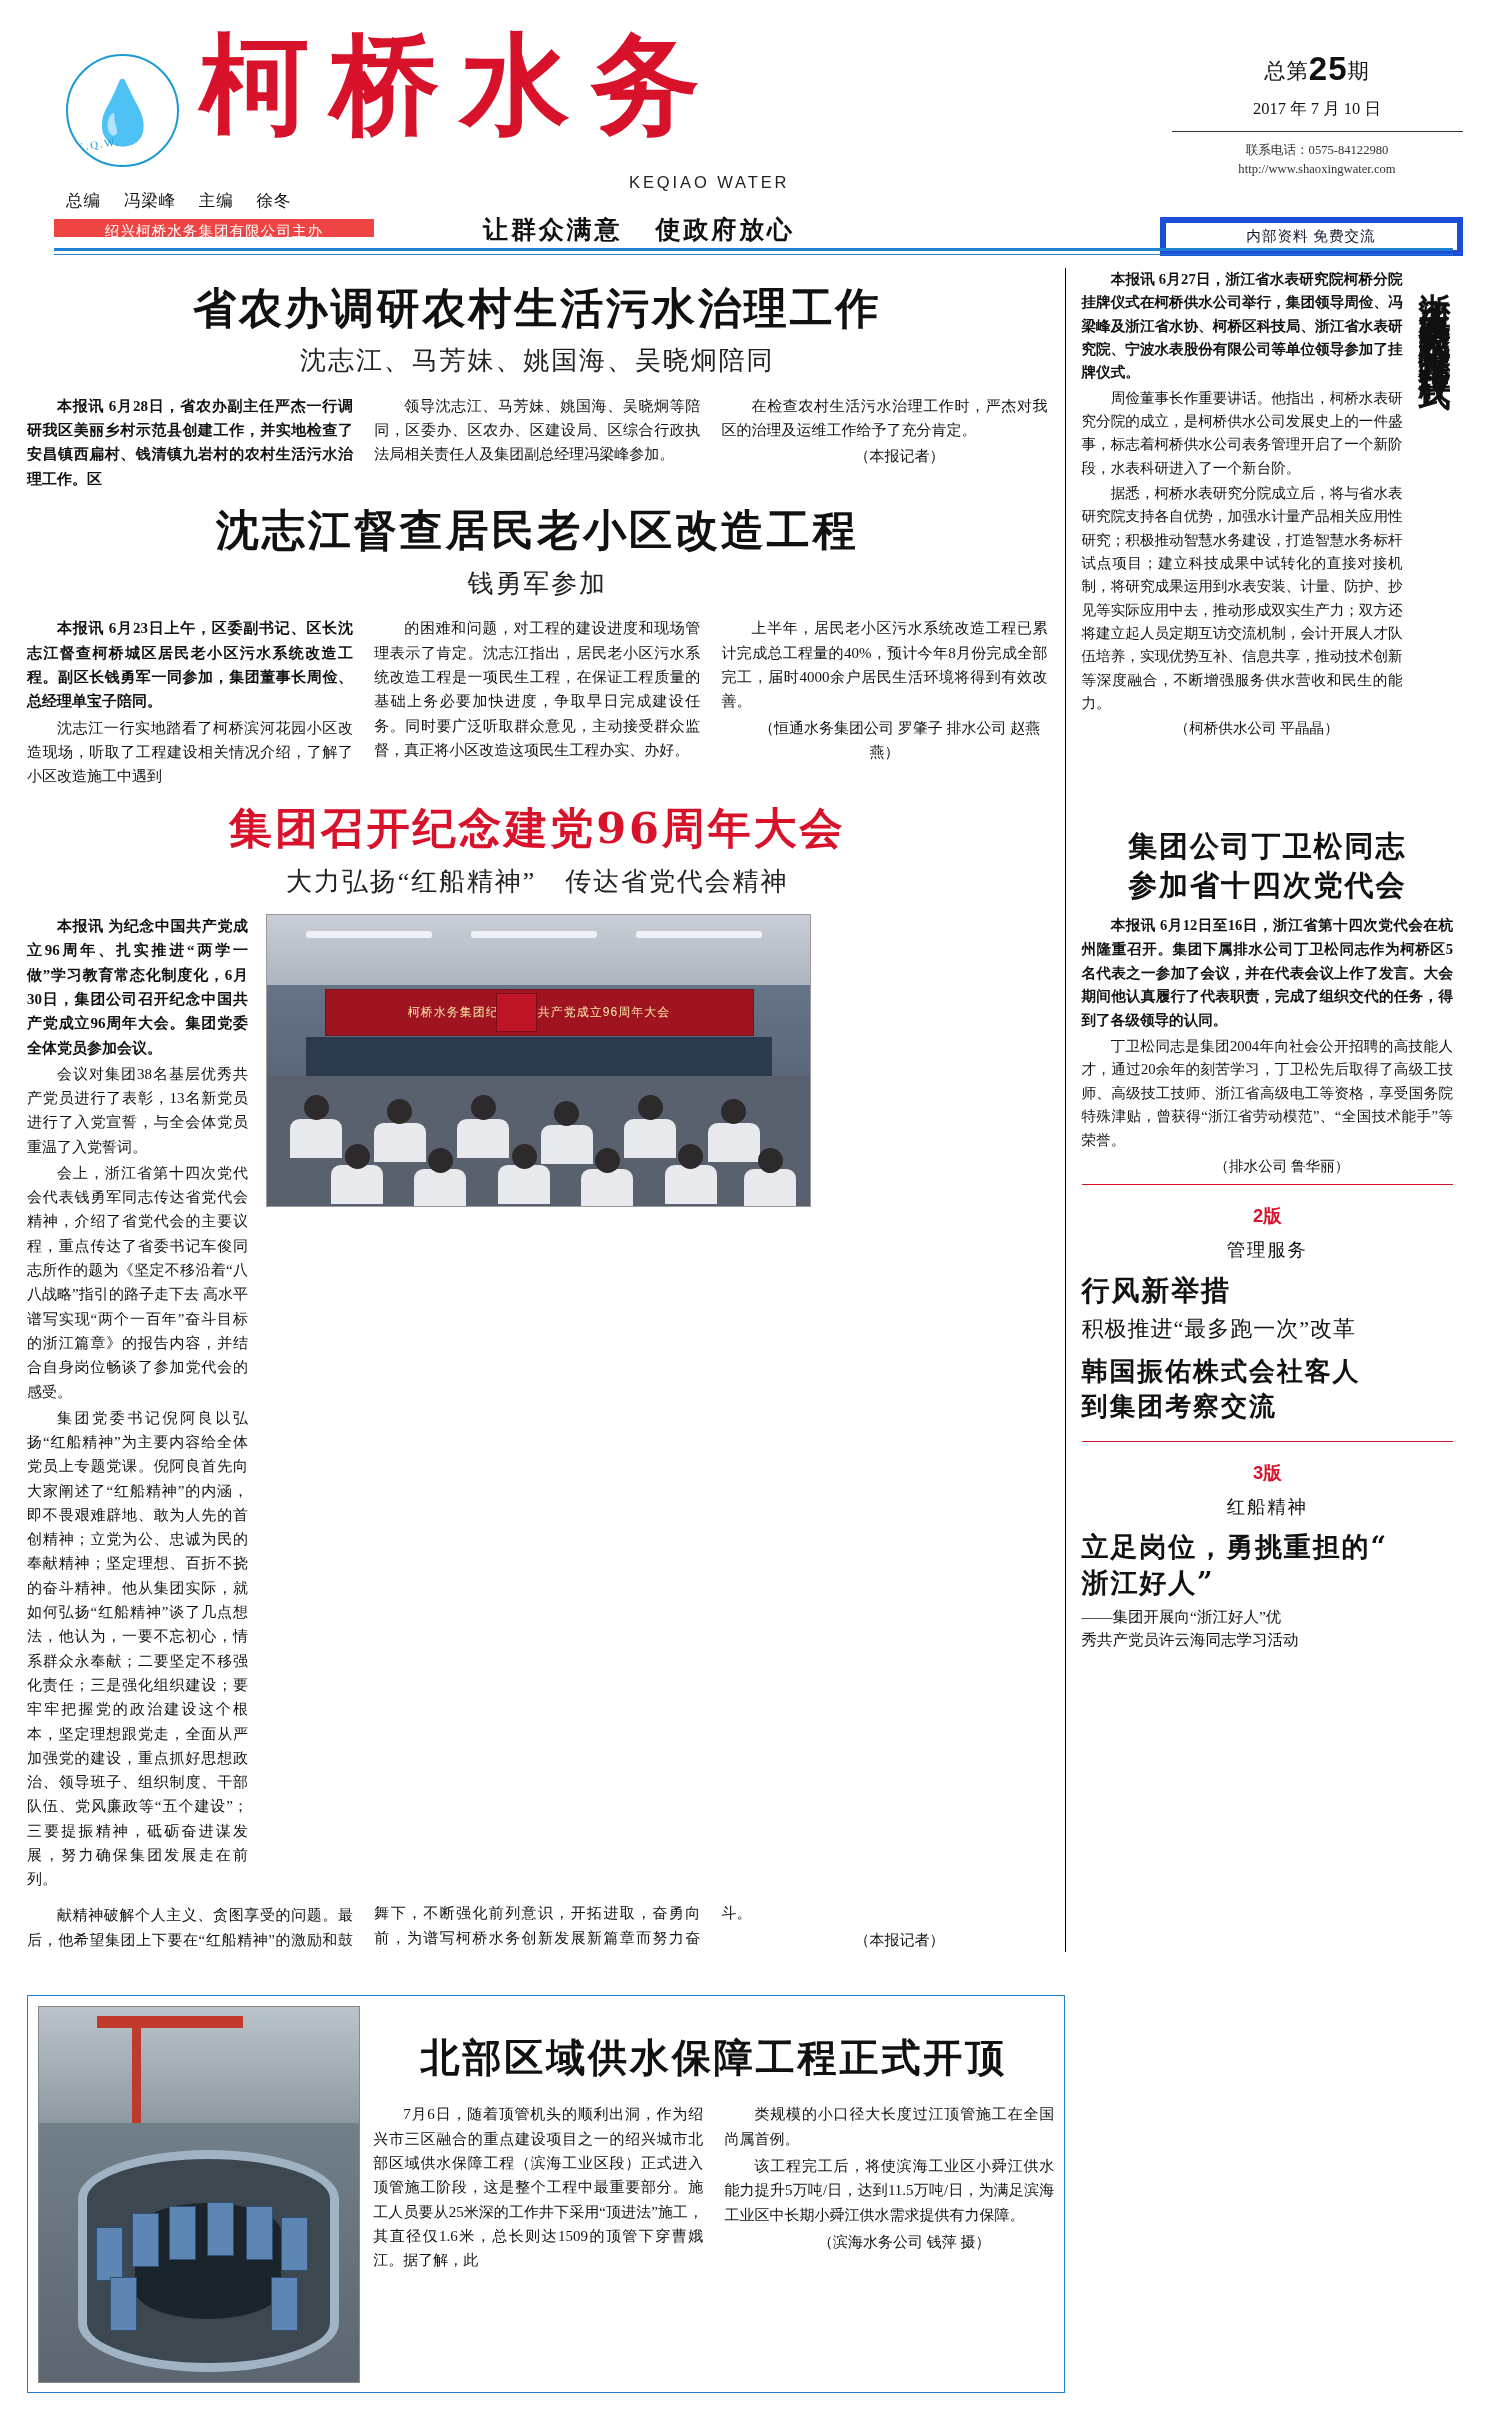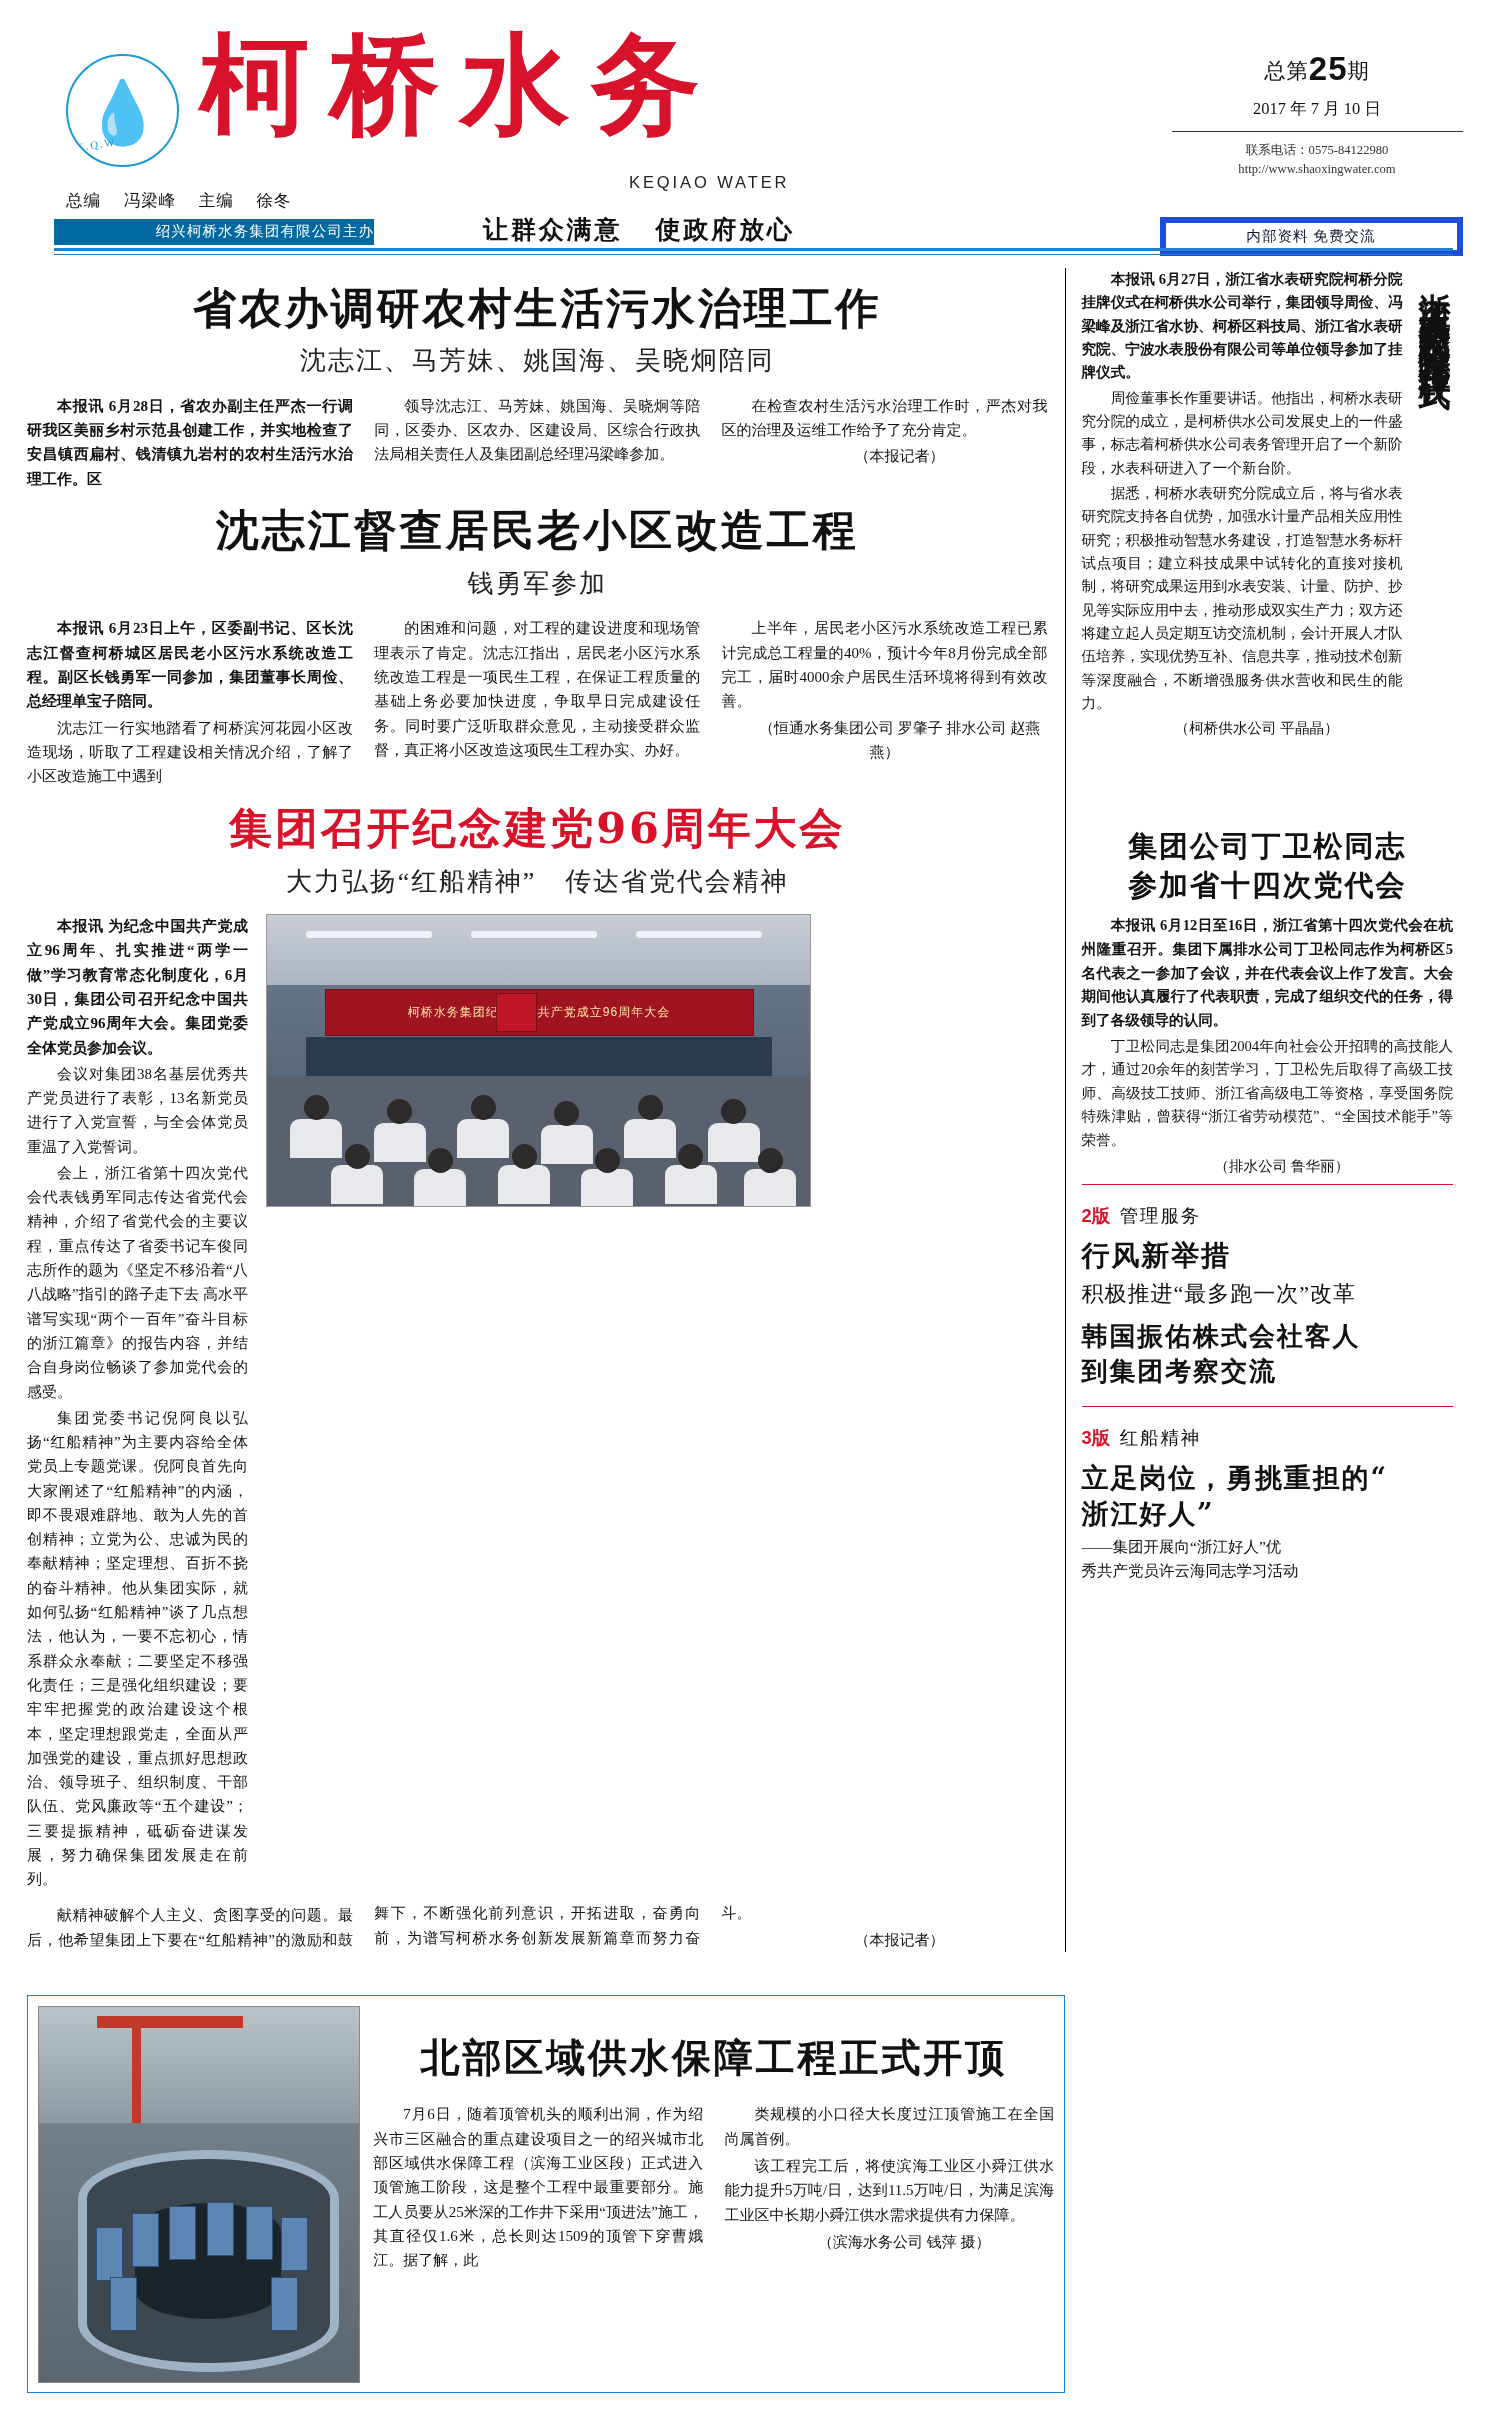--- a/index.html
+++ b/index.html
@@ -91,25 +91,25 @@
   .editors{
     position:absolute;
     left:39px; top:190px;
     font-size:16.5px;
     letter-spacing:1px;
   }
   .editors span{margin-right:17.5px;}
   .host-bar{
     position:absolute;
     left:27px; top:219px;
-    width:320px; height:26px;
-    background:#0369a1;
+    width:320px; height:18px;
+    background:#ef4444;
     color:#fff;
     font-size:14.6px;
-    text-align:right;
+    text-align:center;
     line-height:25px;
     letter-spacing:1px;
   }
   .slogan{
     position:absolute;
     left:456px; top:213px;
     font-size:25px;
     font-weight:700;
     letter-spacing:2.9px;
   }
@@ -250,20 +250,21 @@
     letter-spacing:1.9px;
     line-height:1.35;
     margin:15.5px 0 9.7px 0;
   }
   .rbody{font-size:14.6px;line-height:1.62;text-align:justify;}
   .rbody p{margin:0 0 1.9px 0;text-indent:2em;}
 
   .sec-head{
     display:flex;align-items:center;gap:9.7px;
     margin:17.5px 0 7.8px 0;
+    flex-direction:column;
   }
   .sec-num{
     font-family:"Liberation Sans", sans-serif;
     font-size:18.4px;font-weight:700;color:#d8122a;
   }
   .sec-name{font-size:18.4px;letter-spacing:1.9px;}
   .sec-rule{border-top:1px solid #d8122a;margin:5.8px 0 9.7px 0;}
   .promo-title{
     font-family:"DejaVu Serif", serif;
     font-size:28px;font-weight:700;letter-spacing:1.9px;margin:9.7px 0 3.9px 0;

